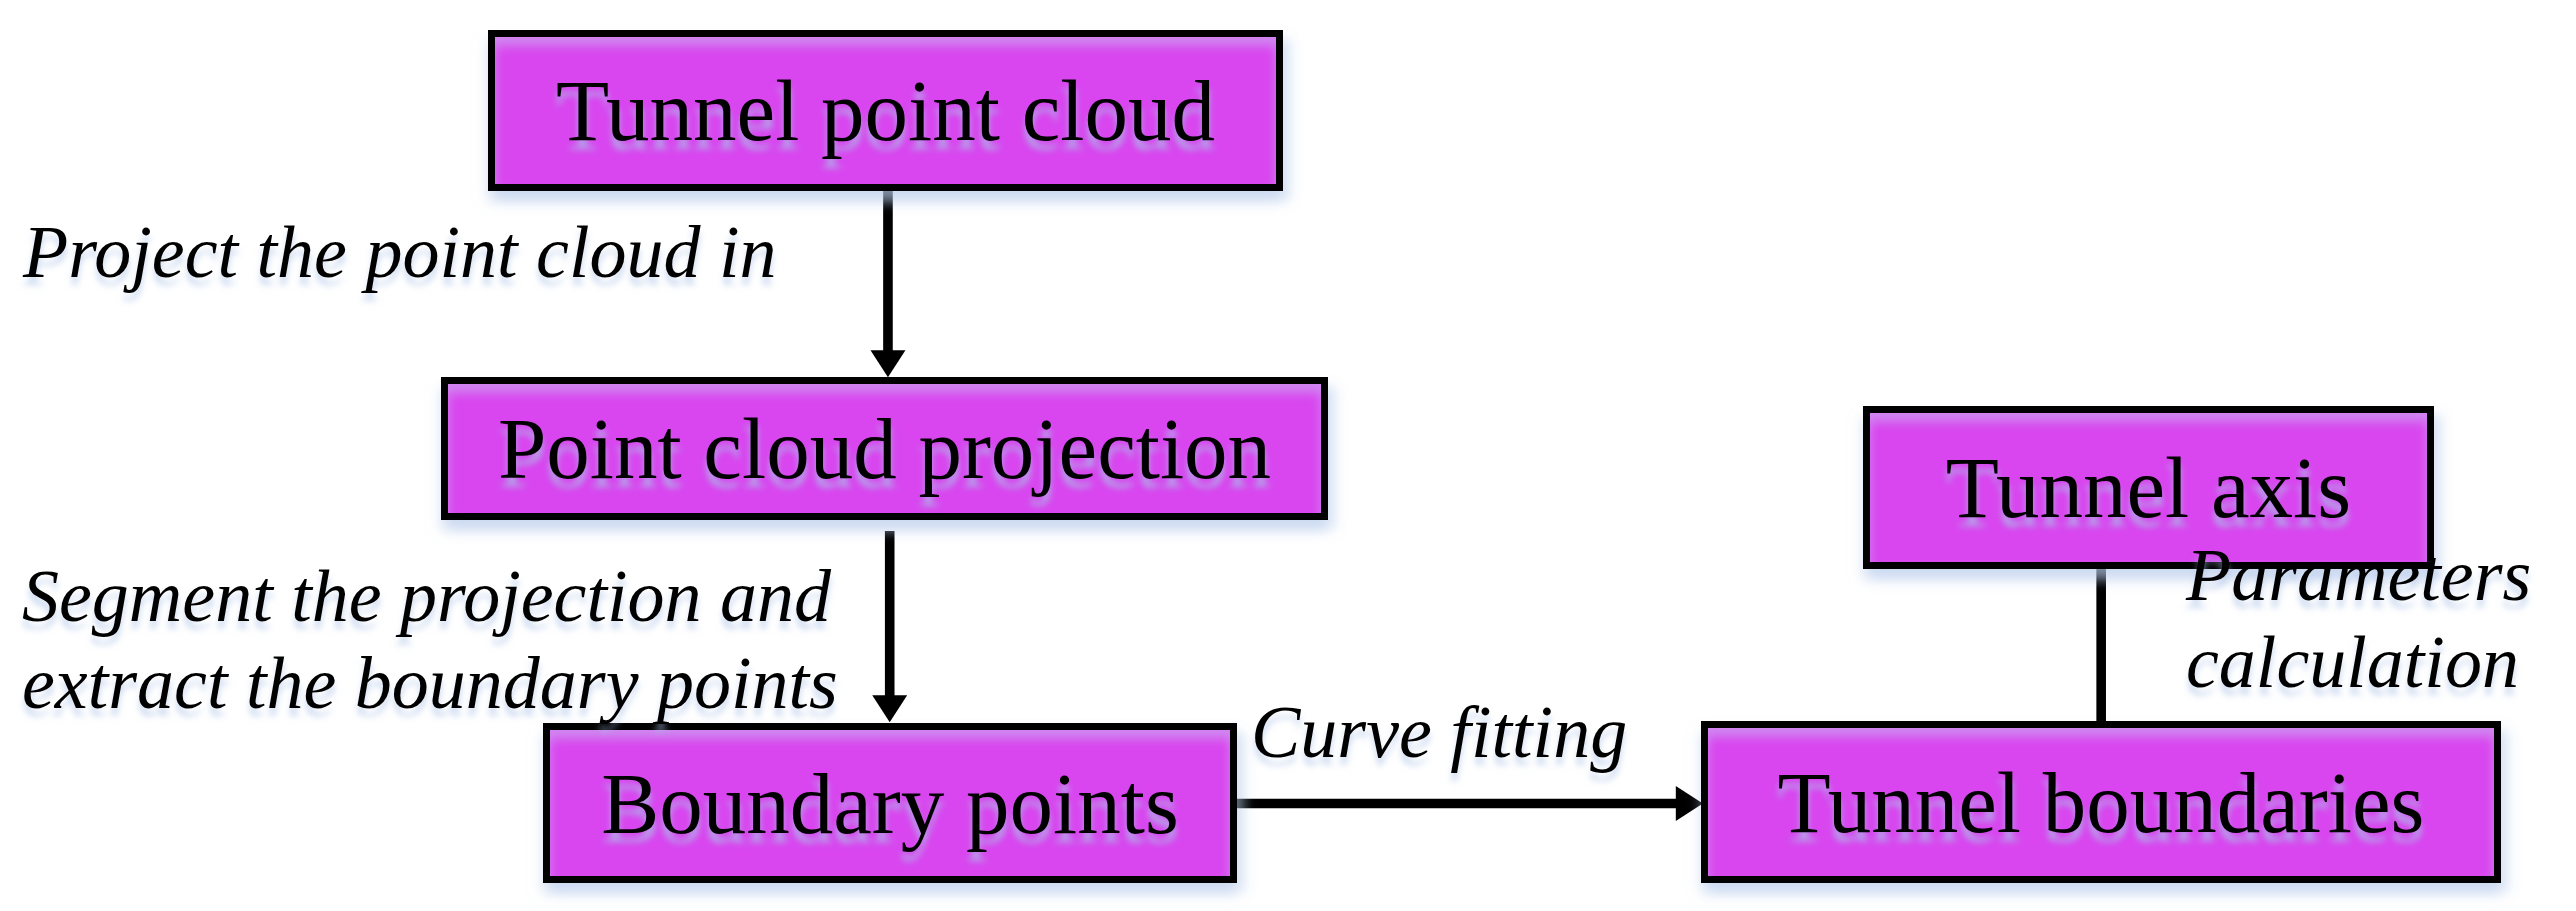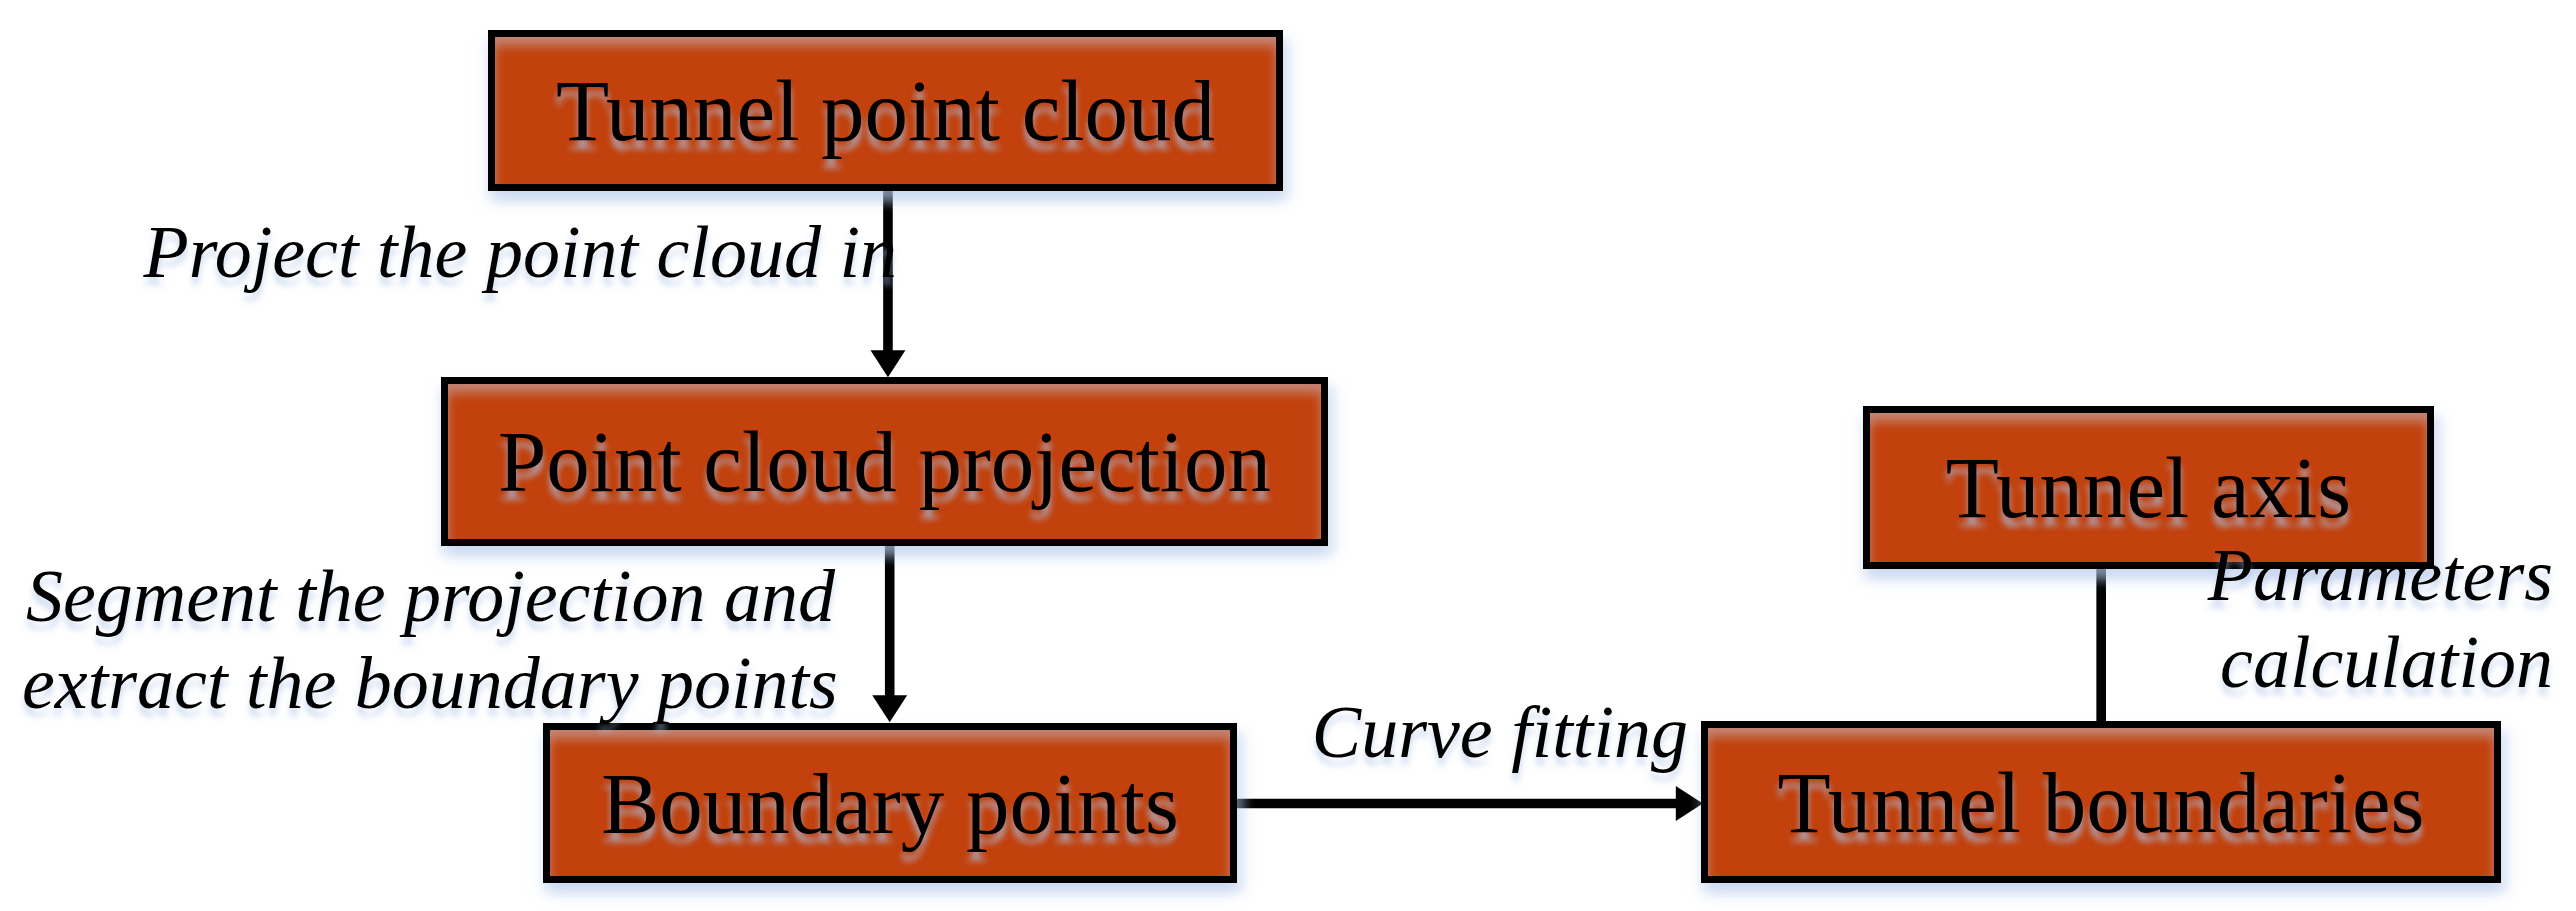--- a/index.html
+++ b/index.html
@@ -25,42 +25,42 @@
     stroke: #000000;
     stroke-width: 11;
     fill: none;
   }
   .arrow-head {
     fill: #000000;
     stroke: none;
   }
   .node {
     position: absolute;
-    background: #c2410c;
+    background: #d946ef;
     border: 7.9px solid #000000;
     display: flex;
     align-items: center;
     justify-content: center;
     box-shadow: 0 10.5px 12.2px rgba(180, 200, 235, 0.55),
                 8.7px 8.7px 10.5px rgba(190, 208, 238, 0.35),
                 inset 0 8.7px 10.5px rgba(198, 214, 241, 0.45);
   }
   .node-label {
     font-size: 87px;
     line-height: 1;
     white-space: nowrap;
     color: #000000;
     text-shadow: 0 8.7px 6.1px rgba(168, 192, 230, 0.75);
   }
   .note {
     position: absolute;
     font-style: italic;
     font-size: 74px;
     line-height: 87px;
-    text-align: right;
+    text-align: left;
     white-space: nowrap;
     color: #000000;
     text-shadow: 0 7.9px 6.1px rgba(168, 192, 230, 0.55);
   }
 </style>
 </head>
 <body>
 
 <div class="canvas">
 
@@ -80,21 +80,21 @@
     <g>
       <line class="arrow-line" x1="2405" y1="829" x2="2405" y2="646"></line>
       <polygon class="arrow-head" points="2405,616 2385,647 2425,647"></polygon>
     </g>
   </svg>
 
   <div class="node" style="left:488px; top:30px; width:795px; height:161px;">
     <span class="node-label">Tunnel point cloud</span>
   </div>
 
-  <div class="node" style="left:441px; top:377px; width:887px; height:169px;justify-content:center;">
+  <div class="node" style="left:441px; top:377px; width:887px; height:143px;justify-content:center;">
     <span class="node-label">Point cloud projection</span>
   </div>
 
   <div class="node" style="left:543px; top:723px; width:694px; height:160px;">
     <span class="node-label">Boundary points</span>
   </div>
 
   <div class="node" style="left:1701px; top:721px; width:800px; height:162px;">
     <span class="node-label">Tunnel boundaries</span>
   </div>

